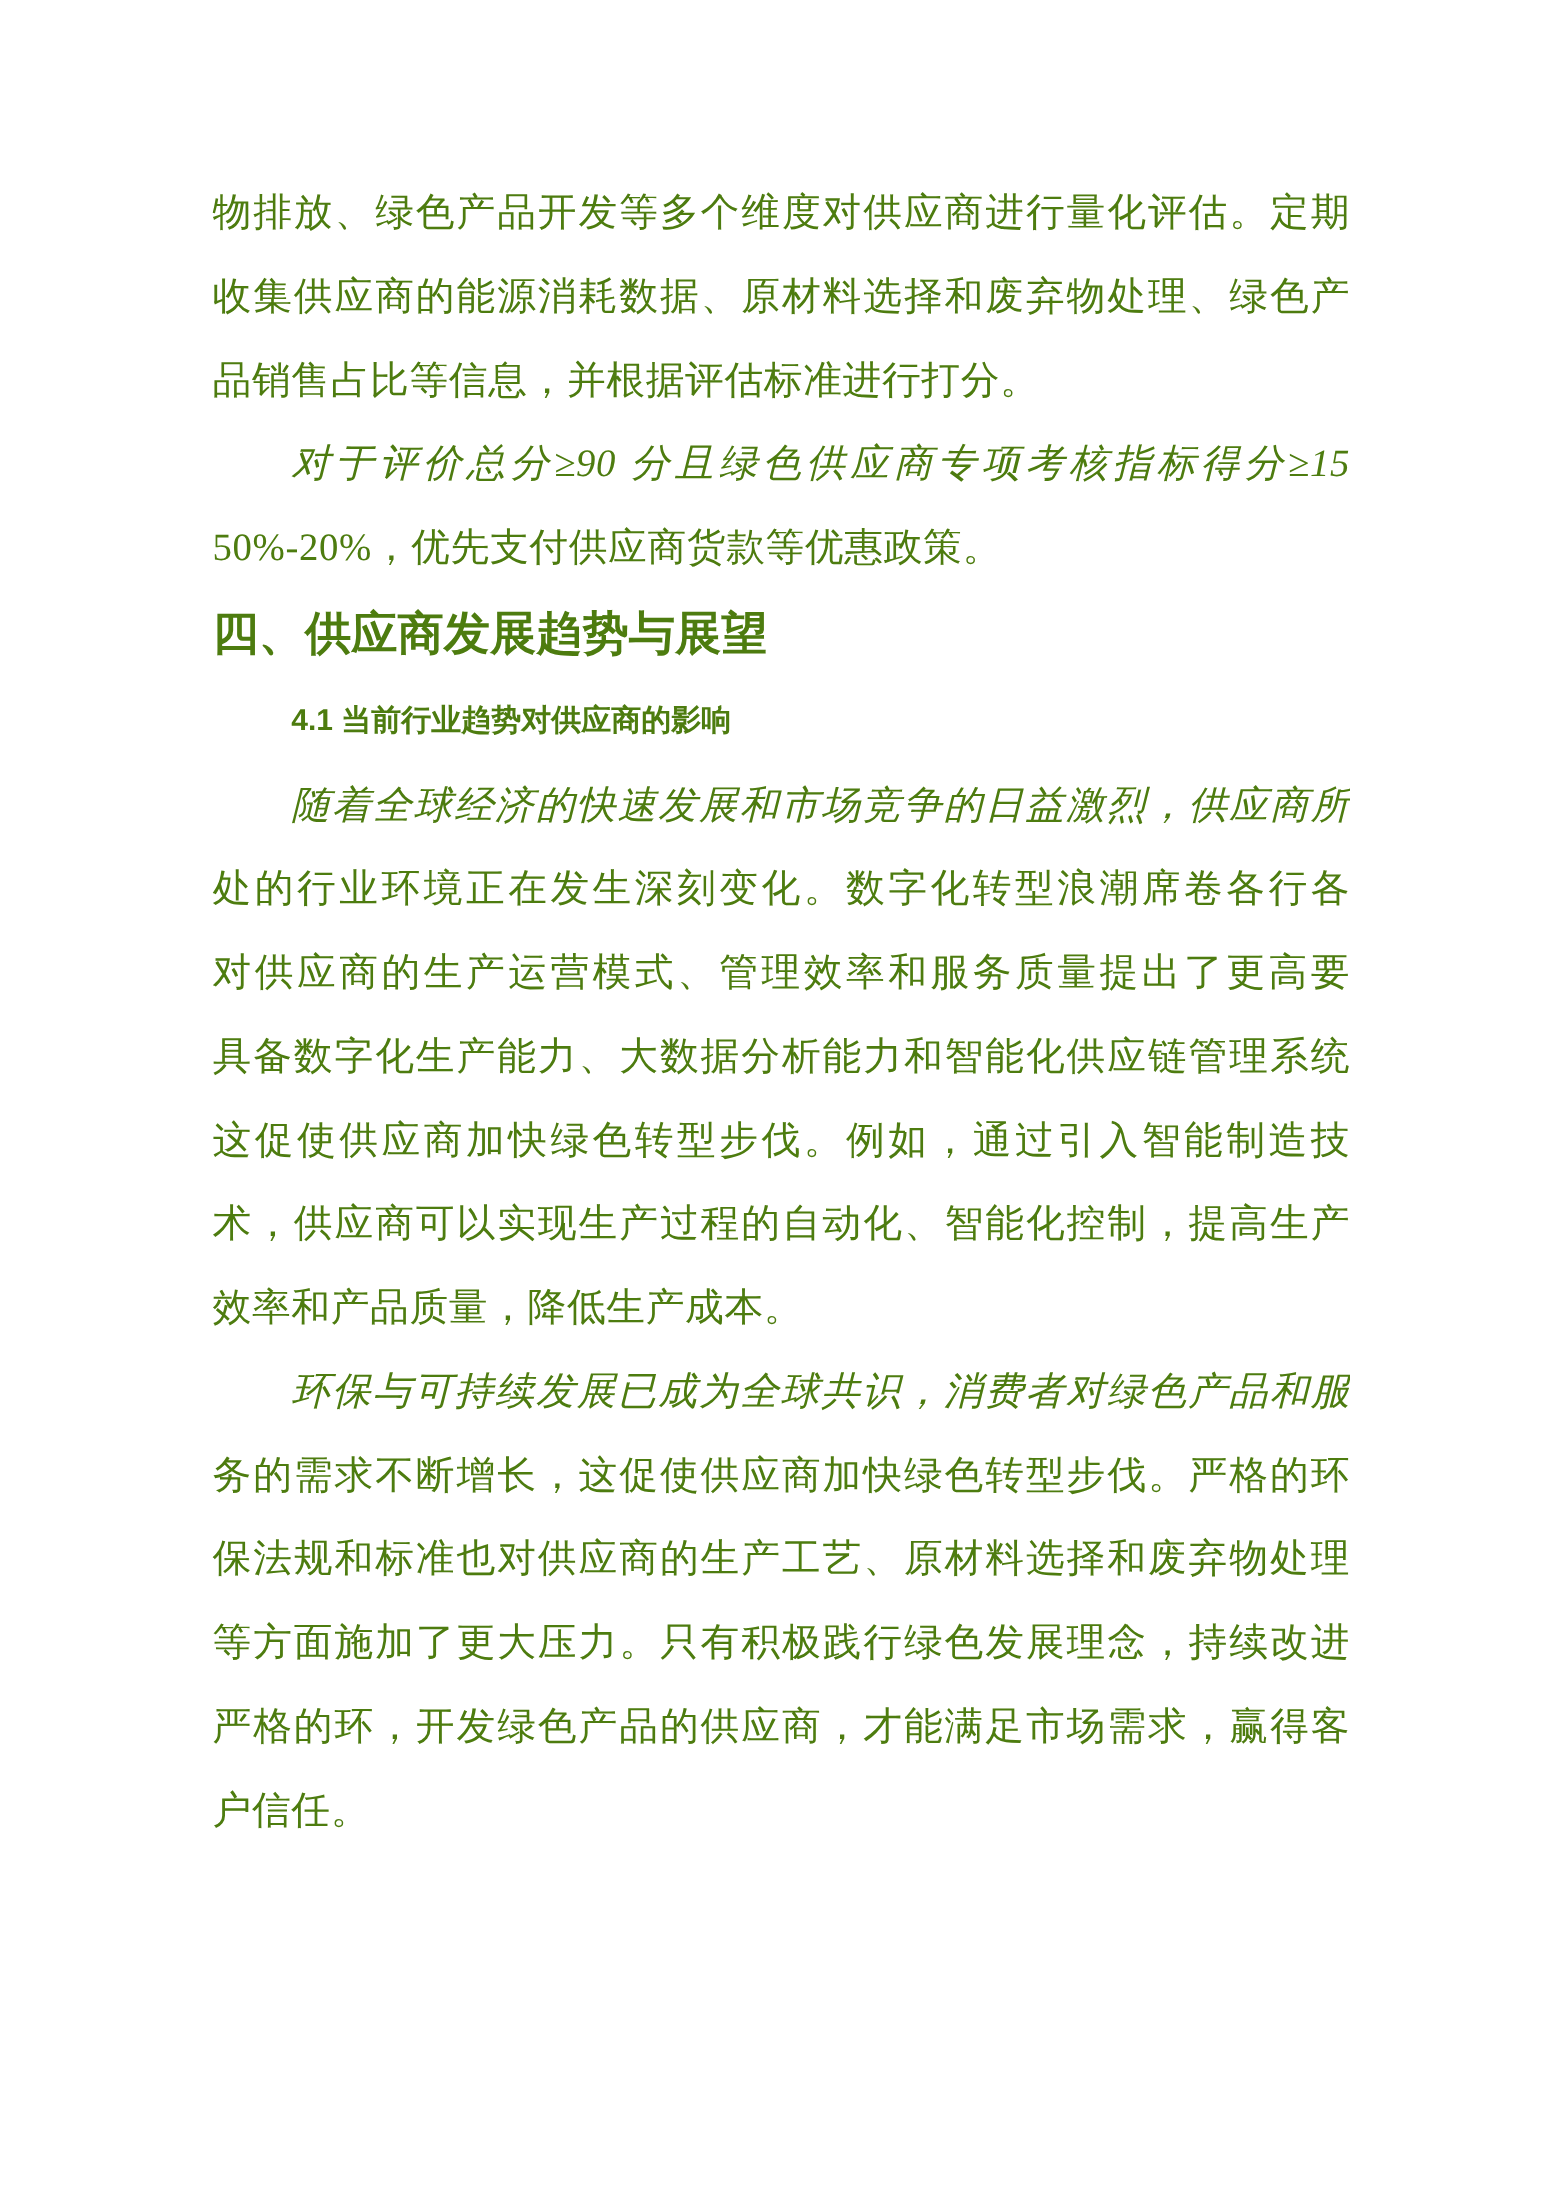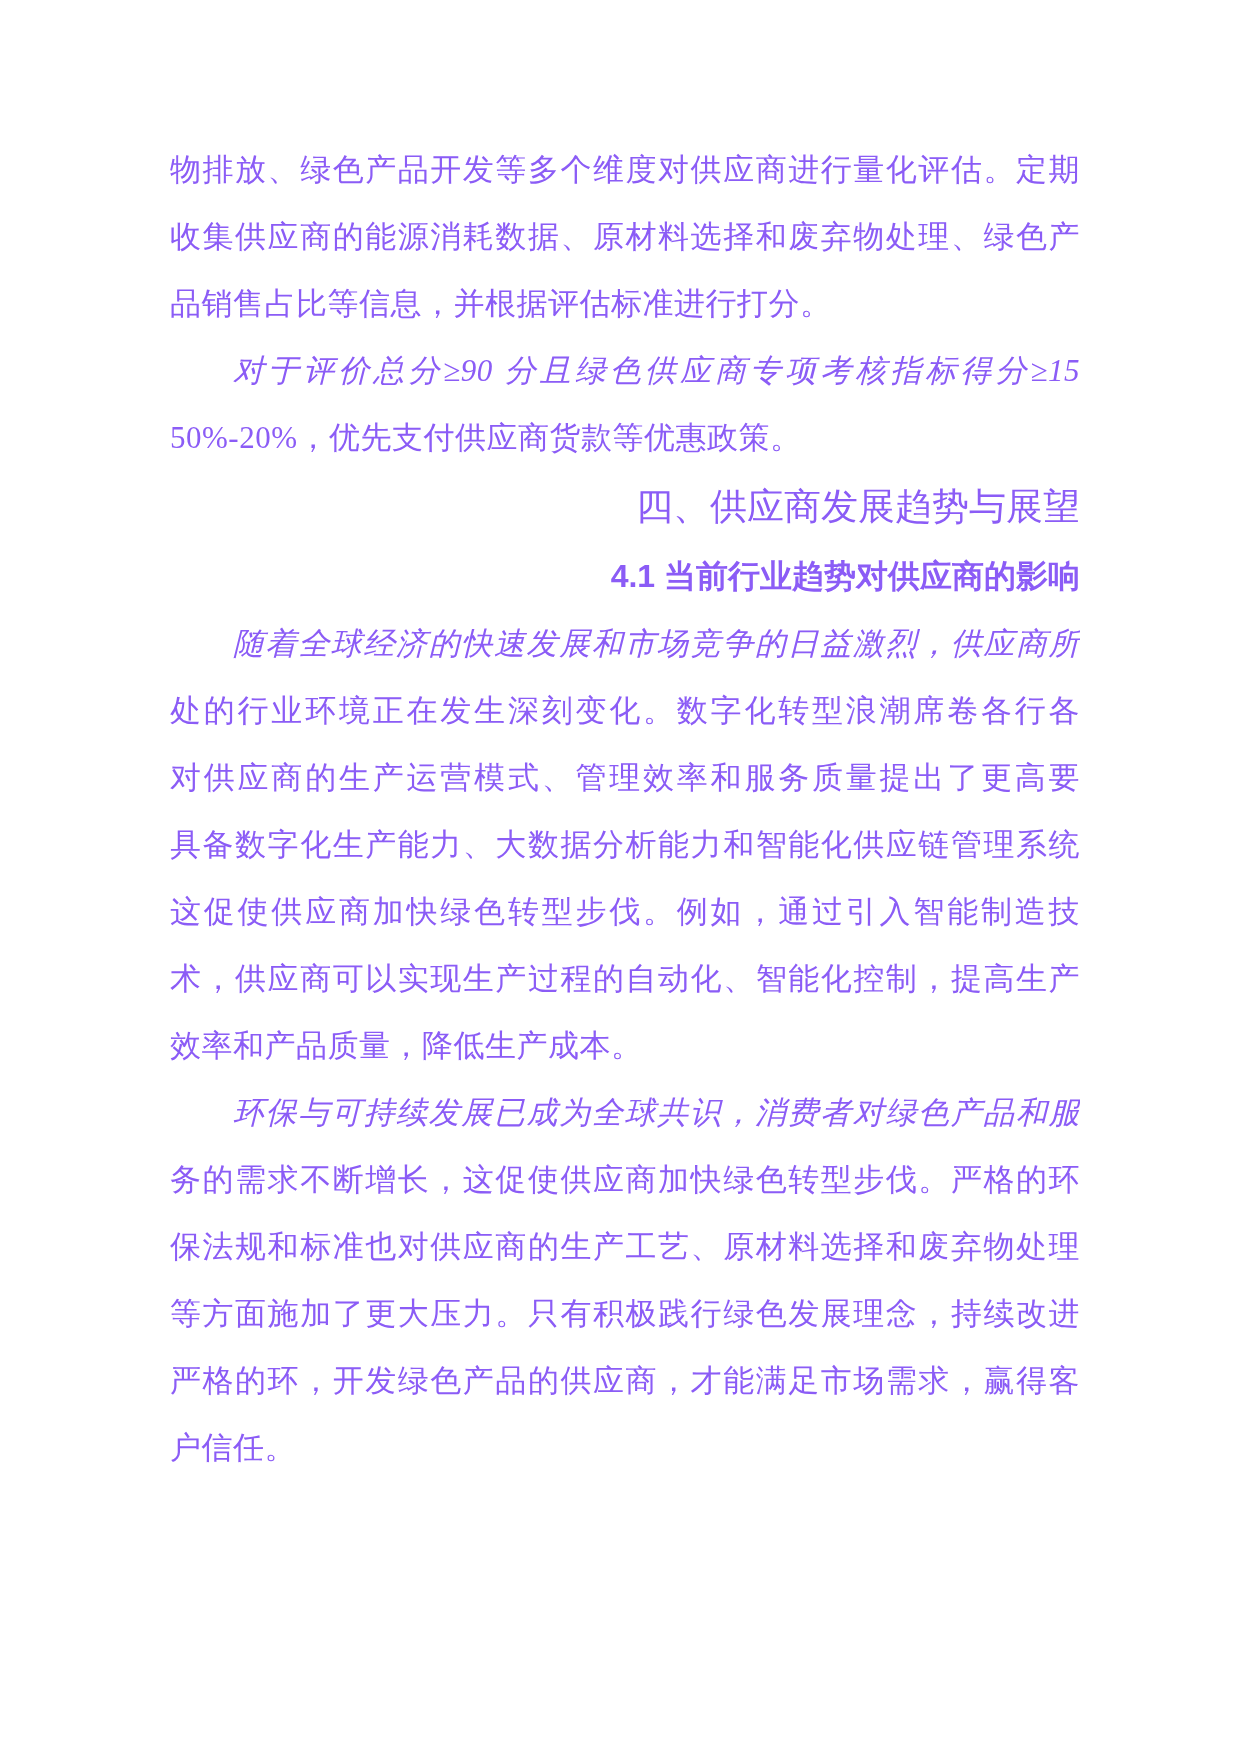--- a/index.html
+++ b/index.html
@@ -8,21 +8,21 @@
     background: #e8e8e8;
   }
   .page {
     position: relative;
     width: 1241px;
     height: 1754px;
     margin: 0 auto;
     background: #ffffff;
     box-sizing: border-box;
     padding: 136px 161px 0 170px;
-    color: #8b5cf6;
+    color: #4d7c0f;
     font-family: "Liberation Serif", "DejaVu Serif", serif;
     overflow: hidden;
   }
   .paragraph {
     margin: 0;
   }
   .line {
     font-size: 31px;
     line-height: 67px;
     height: 67px;
@@ -34,35 +34,35 @@
   }
   .line.last {
     text-align-last: left;
   }
   .line.indent {
     text-indent: 63px;
     font-style: italic;
   }
   .heading1 {
     font-family: "Liberation Sans", "DejaVu Sans", sans-serif;
-    font-weight: normal;
+    font-weight: bold;
     font-size: 37px;
     line-height: 72px;
     height: 72px;
     overflow: hidden;
-    text-align: right;
+    text-align: left;
   }
   .heading2 {
     font-family: "Liberation Sans", "DejaVu Sans", sans-serif;
     font-weight: bold;
-    font-size: 32px;
+    font-size: 24px;
     line-height: 67px;
     height: 67px;
     overflow: hidden;
-    text-align: right;
+    text-align: left;
     text-indent: 63px;
   }
 </style>
 </head>
 <body>
 
 <div class="page">
     <div class="paragraph">
       <div class="line">物排放、绿色产品开发等多个维度对供应商进行量化评估。定期</div>
       <div class="line">收集供应商的能源消耗数据、原材料选择和废弃物处理、绿色产</div>

